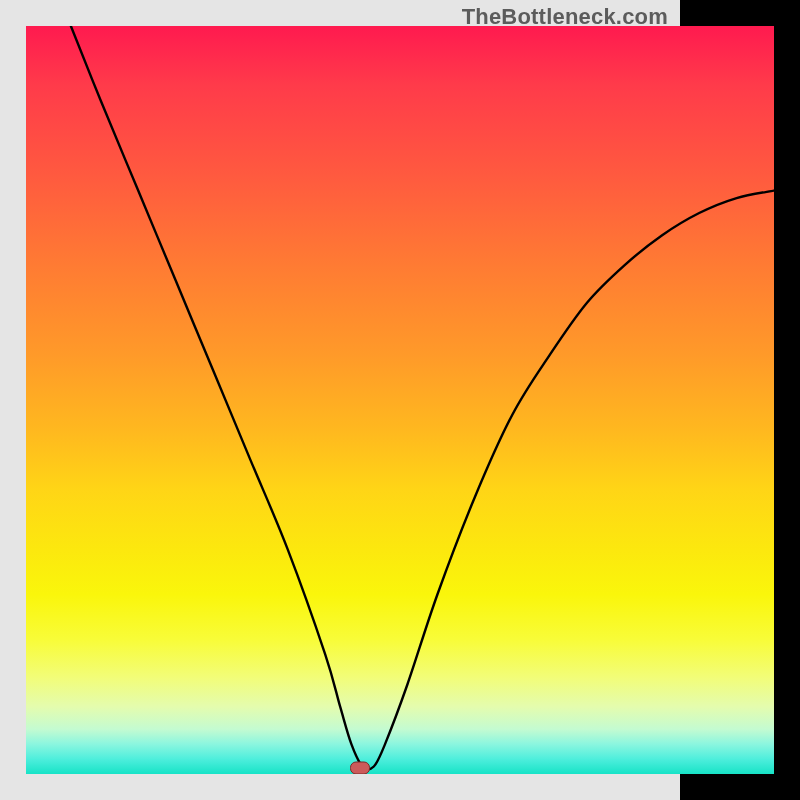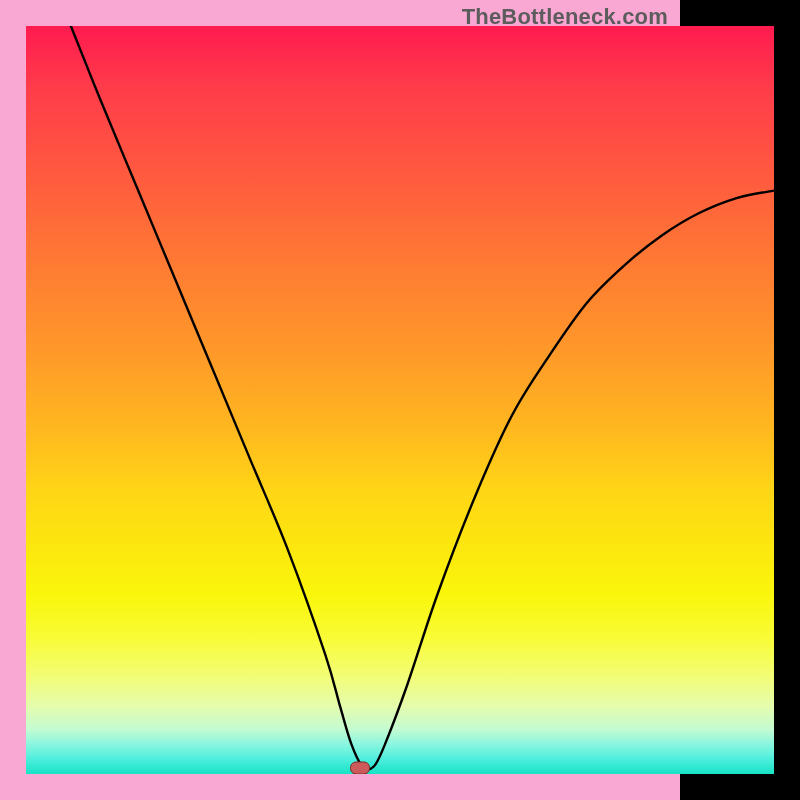--- a/index.html
+++ b/index.html
@@ -8,21 +8,21 @@
     width: 800px;
     height: 800px;
     overflow: hidden;
     background: #000;
     font-family: Arial, Helvetica, sans-serif;
   }
   .frame {
     position: relative;
     width: 680px;
     height: 800px;
-    background: #f9a8d4;
+    background: #e5e5e5;
   }
   .watermark {
     position: absolute;
     top: 4px;
     right: 12px;
     color: #5c5c5c;
     font-size: 22px;
     font-weight: 600;
     letter-spacing: 0.2px;
     z-index: 10;

